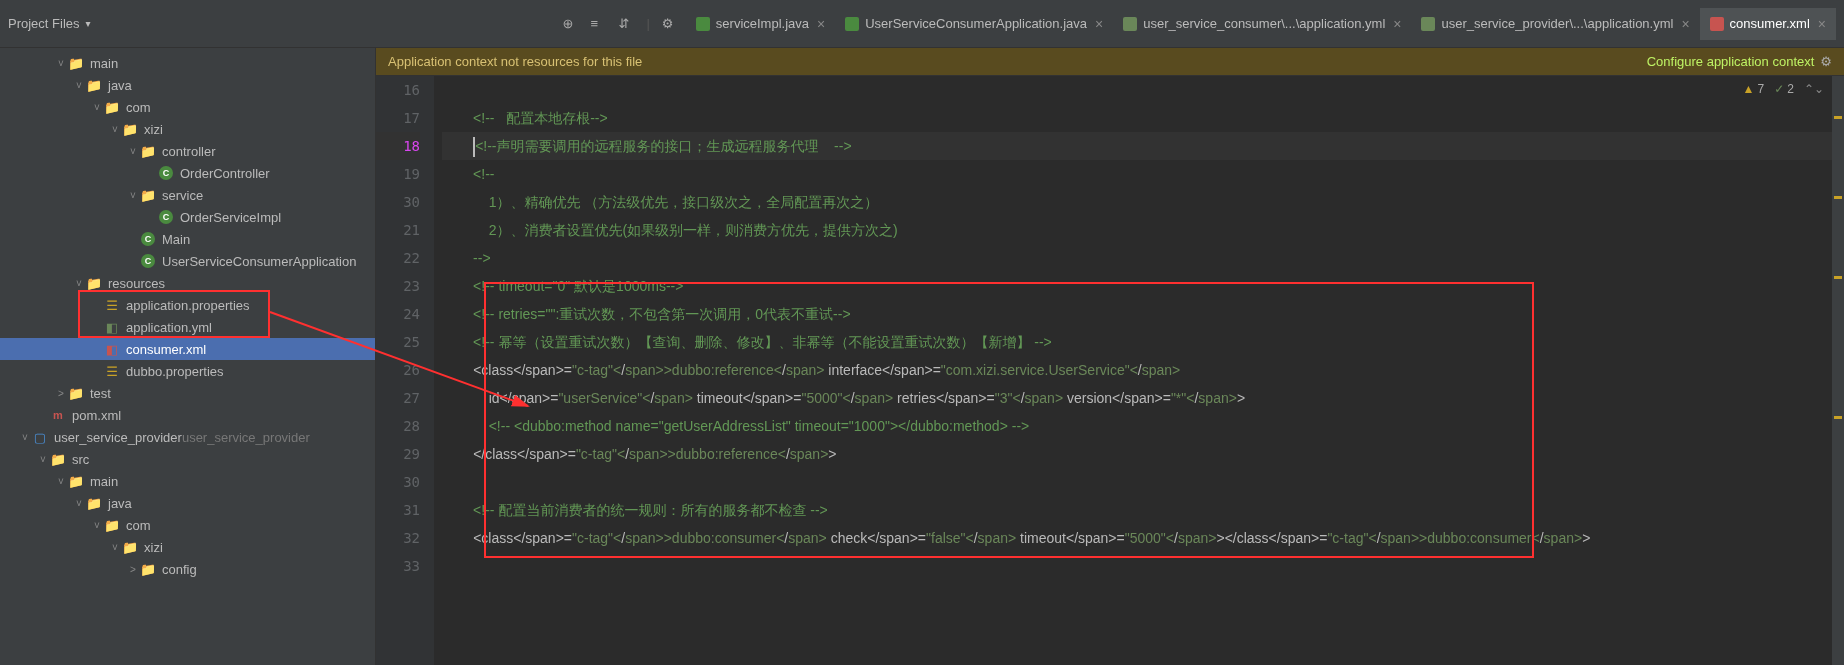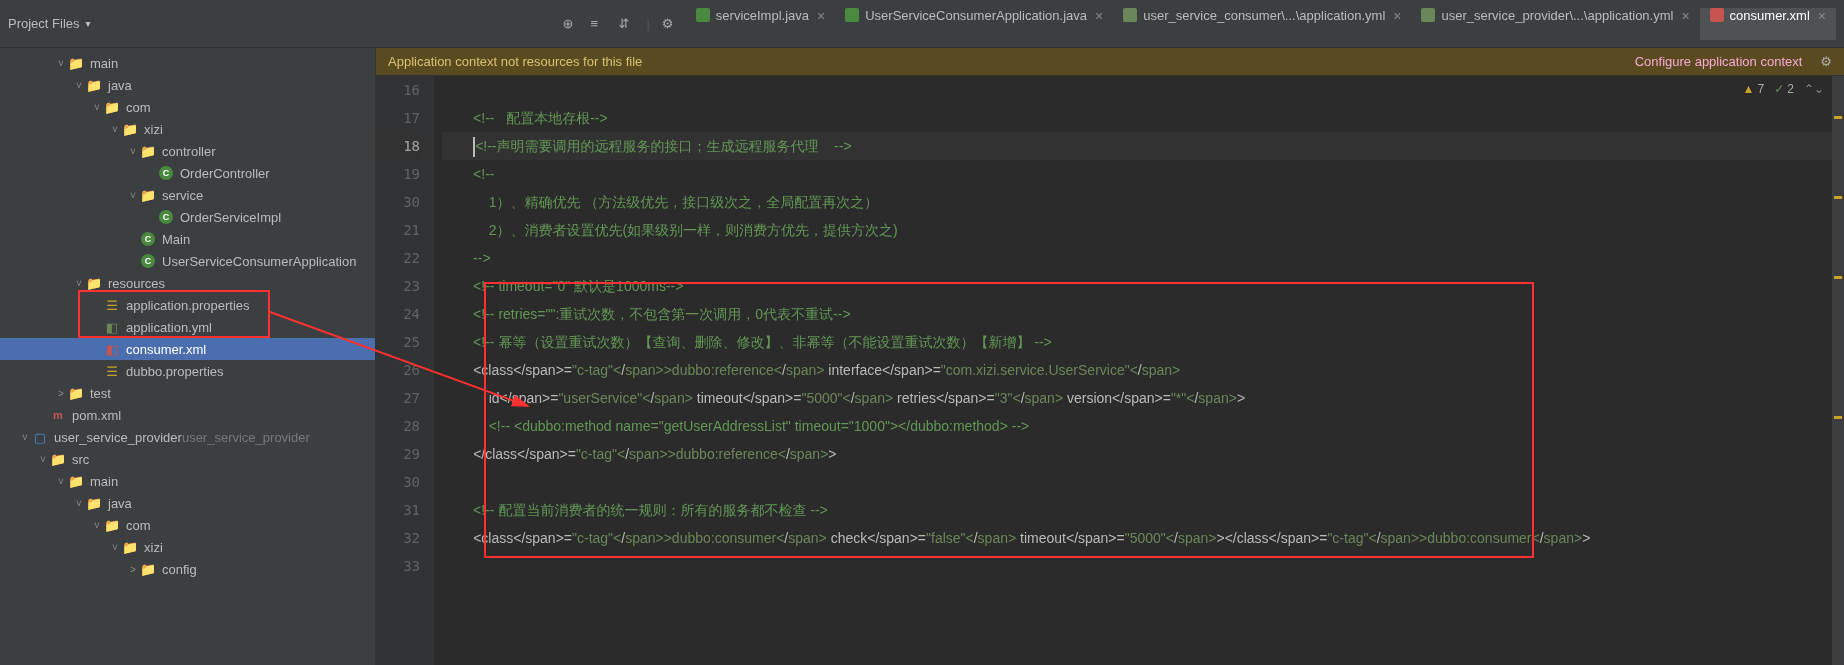--- a/index.html
+++ b/index.html
@@ -4,43 +4,43 @@
 <style>
 *{margin:0;padding:0;box-sizing:border-box;font-family:'Segoe UI',Arial,sans-serif}
 body{background:#2b2b2b;color:#bbb;font-size:13px;width:1844px;height:665px;overflow:hidden;display:flex;flex-direction:column}
 .toolbar{height:48px;background:#3c3f41;display:flex;align-items:center;padding:0 8px;border-bottom:1px solid #323232}
 .proj-label{color:#bbb;font-size:13px;display:flex;align-items:center;gap:4px;cursor:pointer}
 .proj-label::after{content:'▾';font-size:10px;margin-left:2px}
 .toolbar-spacer{flex:1}
 .toolbar-icons{display:flex;gap:12px;align-items:center;margin-right:8px}
 .tb-icon{width:16px;height:16px;color:#aaa;cursor:pointer}
 .tabs{display:flex;align-items:center;height:32px;background:#3c3f41;overflow:hidden}
-.tab{display:flex;align-items:flex-start;gap:6px;padding:0 10px;height:32px;color:#bbb;cursor:pointer;white-space:nowrap;font-size:13px}
+.tab{display:flex;align-items:center;gap:6px;padding:0 10px;height:32px;color:#bbb;cursor:pointer;white-space:nowrap;font-size:13px}
 .tab.active{background:#4e5254;color:#fff}
 .tab .close{color:#888;font-size:14px;margin-left:2px}
 .file-icon{width:14px;height:14px;display:inline-block}
 .main{display:flex;flex:1;overflow:hidden}
 .sidebar{width:376px;background:#3c3f41;overflow-y:auto;border-right:1px solid #323232;padding-top:4px}
 .tree-item{display:flex;align-items:center;height:22px;cursor:pointer;white-space:nowrap;color:#bbb}
 .tree-item.selected{background:#4b6eaf;color:#fff}
 .tree-toggle{width:14px;text-align:center;font-size:10px;color:#888}
 .tree-icon{width:16px;height:16px;margin-right:6px;display:inline-flex;align-items:center;justify-content:center}
 .tree-label{font-size:13px}
 .tree-label.dim{color:#777}
 .editor-wrap{flex:1;display:flex;flex-direction:column;position:relative;background:#2b2b2b}
 .banner{height:28px;background:#594b1f;color:#d8c173;display:flex;align-items:center;padding:0 12px;font-size:13px;border-bottom:1px solid #323232}
 .banner-spacer{flex:1}
-.banner-link{color:#f9a8d4;cursor:pointer;margin-right:18px}
+.banner-link{color:#bef264;cursor:pointer;margin-right:6px}
 .gear{color:#aaa;cursor:pointer}
 .inspection{position:absolute;top:34px;right:20px;display:flex;gap:10px;font-size:12px;z-index:5}
 .insp-item{display:flex;align-items:center;gap:3px;color:#aaa}
 .editor{flex:1;display:flex;overflow:auto;position:relative}
 .gutter{width:58px;background:#313335;text-align:right;padding-right:14px;flex-shrink:0}
 .gutter .ln{height:28px;line-height:28px;color:#606366;font-size:14px;font-family:Consolas,monospace}
-.gutter .ln.hl{background:#323232;color:#a3a3a3}
+.gutter .ln.hl{background:#323232;color:#d946ef}
 .code{flex:1;font-family:Consolas,'Courier New',monospace;font-size:14px;line-height:28px;padding-left:8px;position:relative}
 .code-line{height:28px;white-space:pre}
 .code-line.hl{background:#323232}
 .c-comment{color:#629755}
 .c-attr{color:#bababa}
 .c-string{color:#6a8759}
 .c-punct{color:#bababa}
 .c-caret{border-left:2px solid #bbb;display:inline-block;height:20px;vertical-align:middle}
 .redbox{position:absolute;border:2px solid #ff3030;pointer-events:none}
 .arrow-svg{position:absolute;pointer-events:none;z-index:10}

